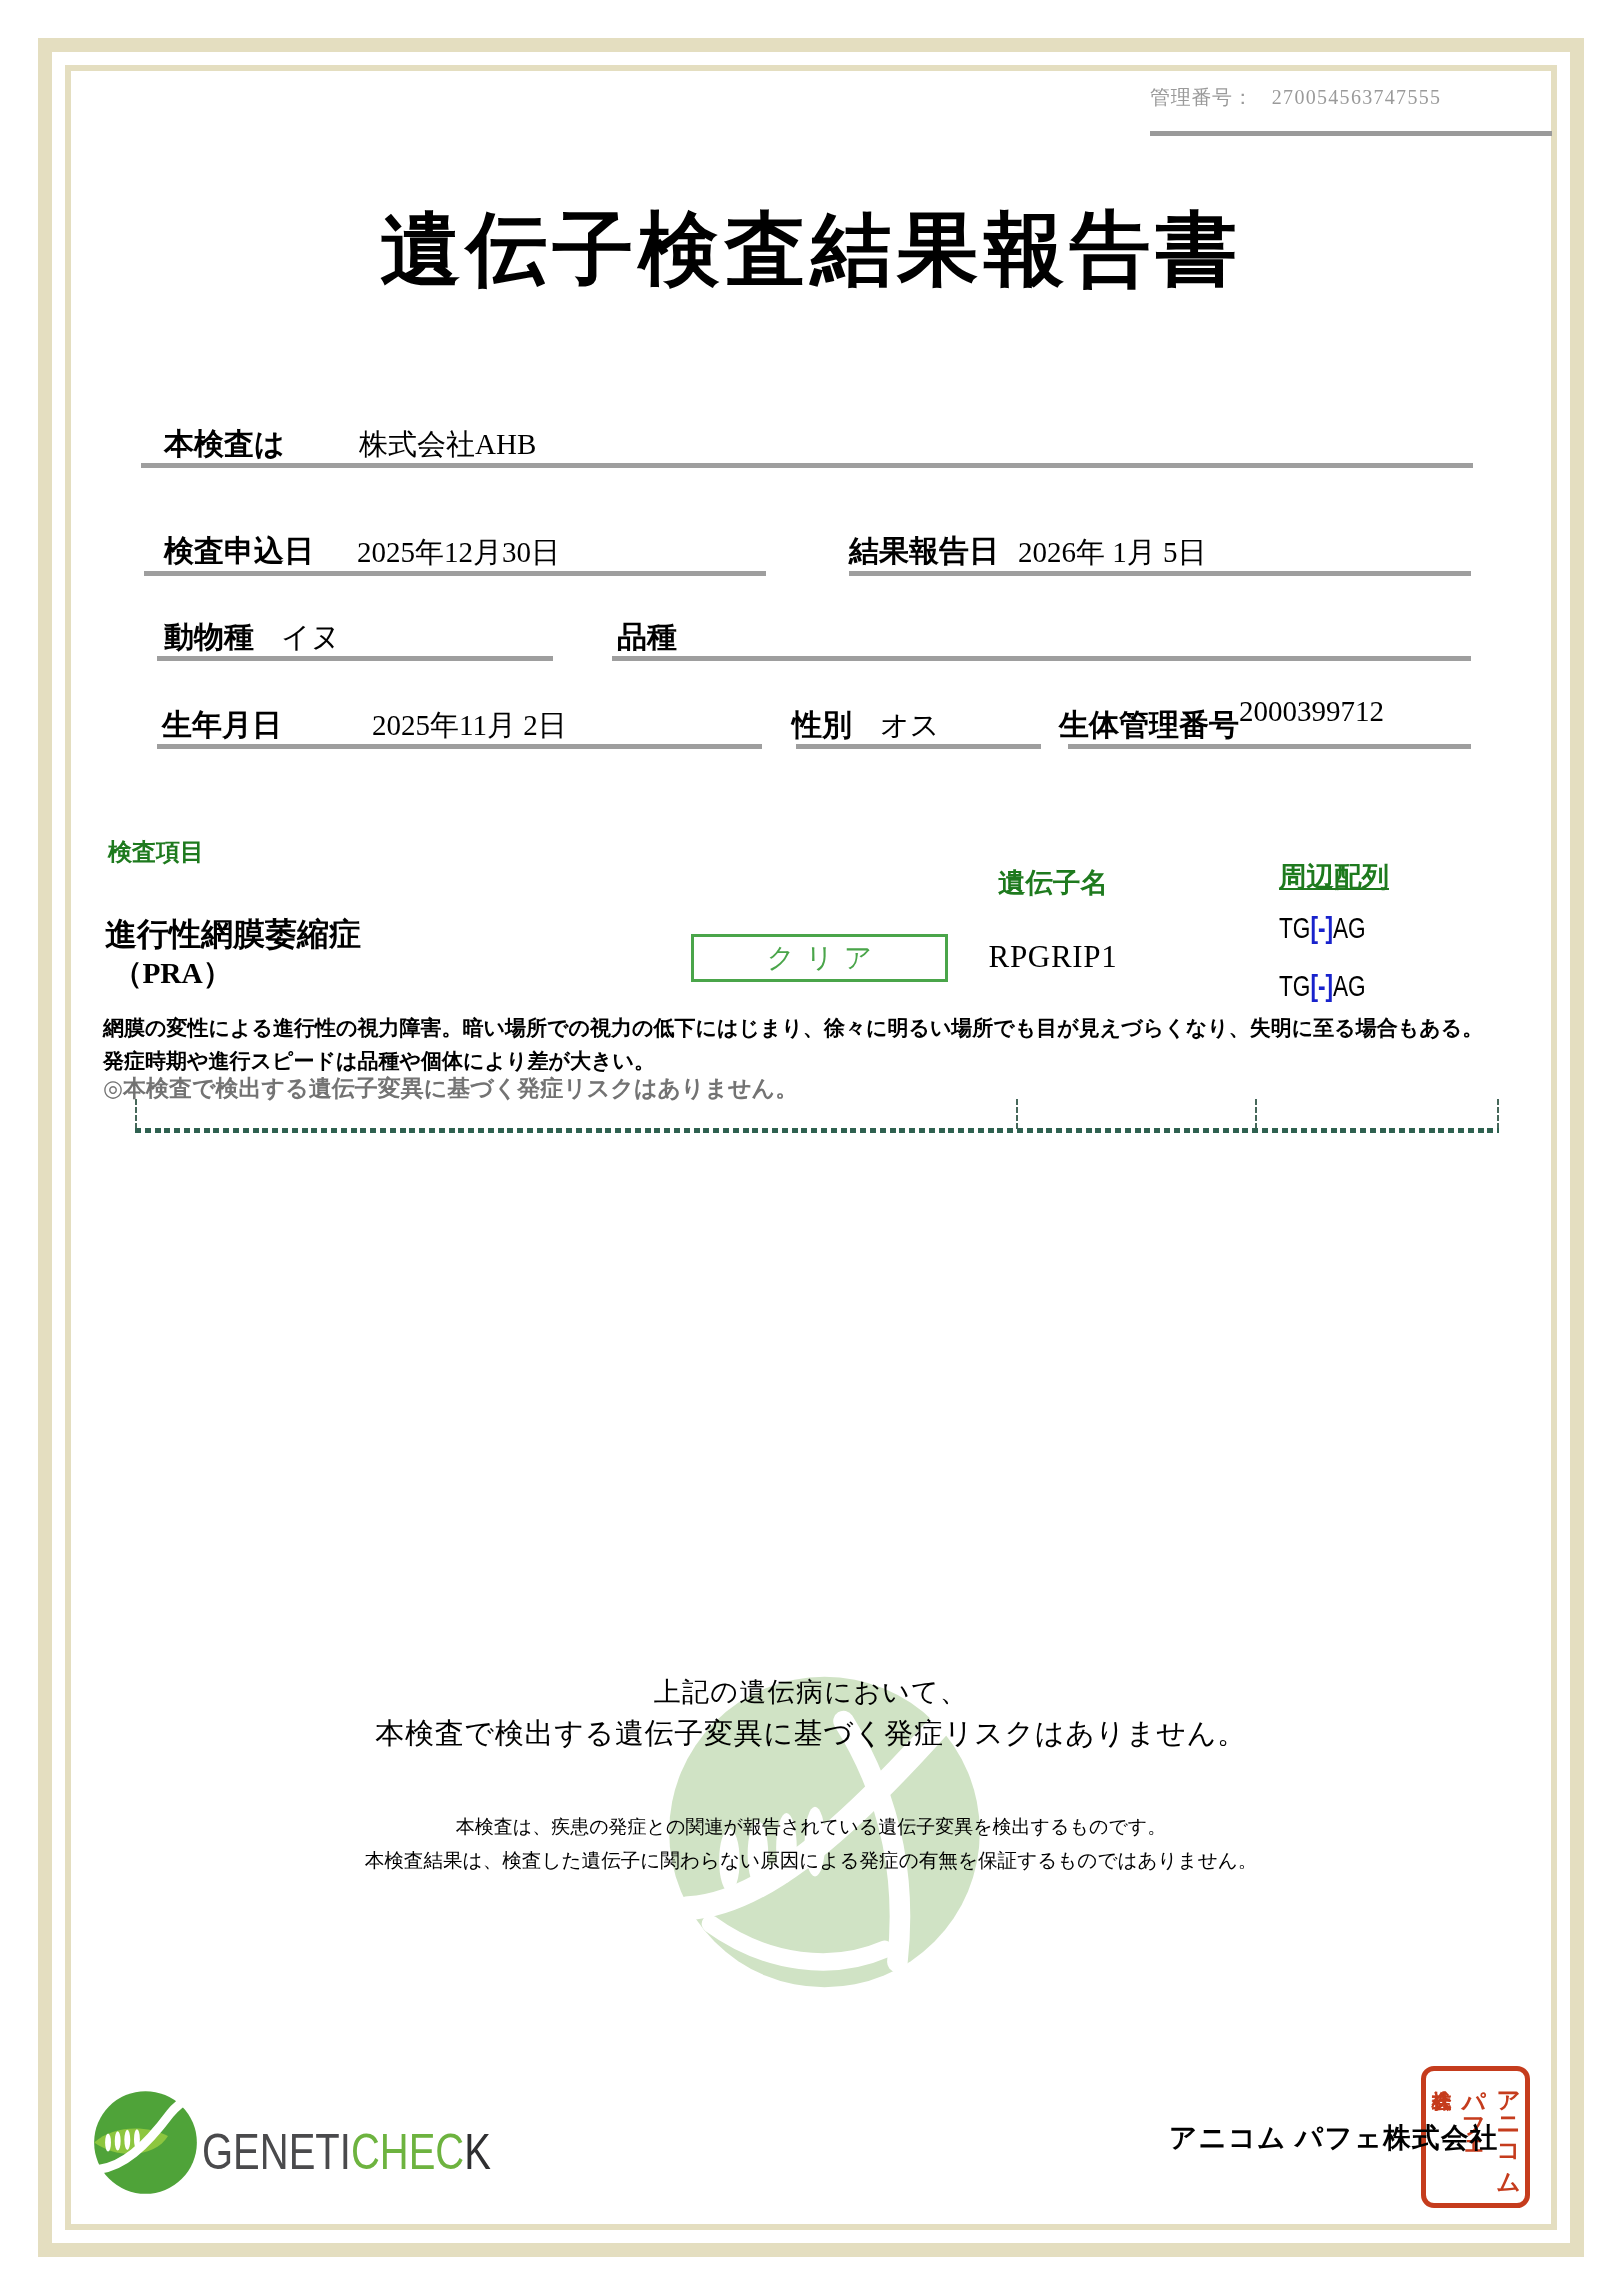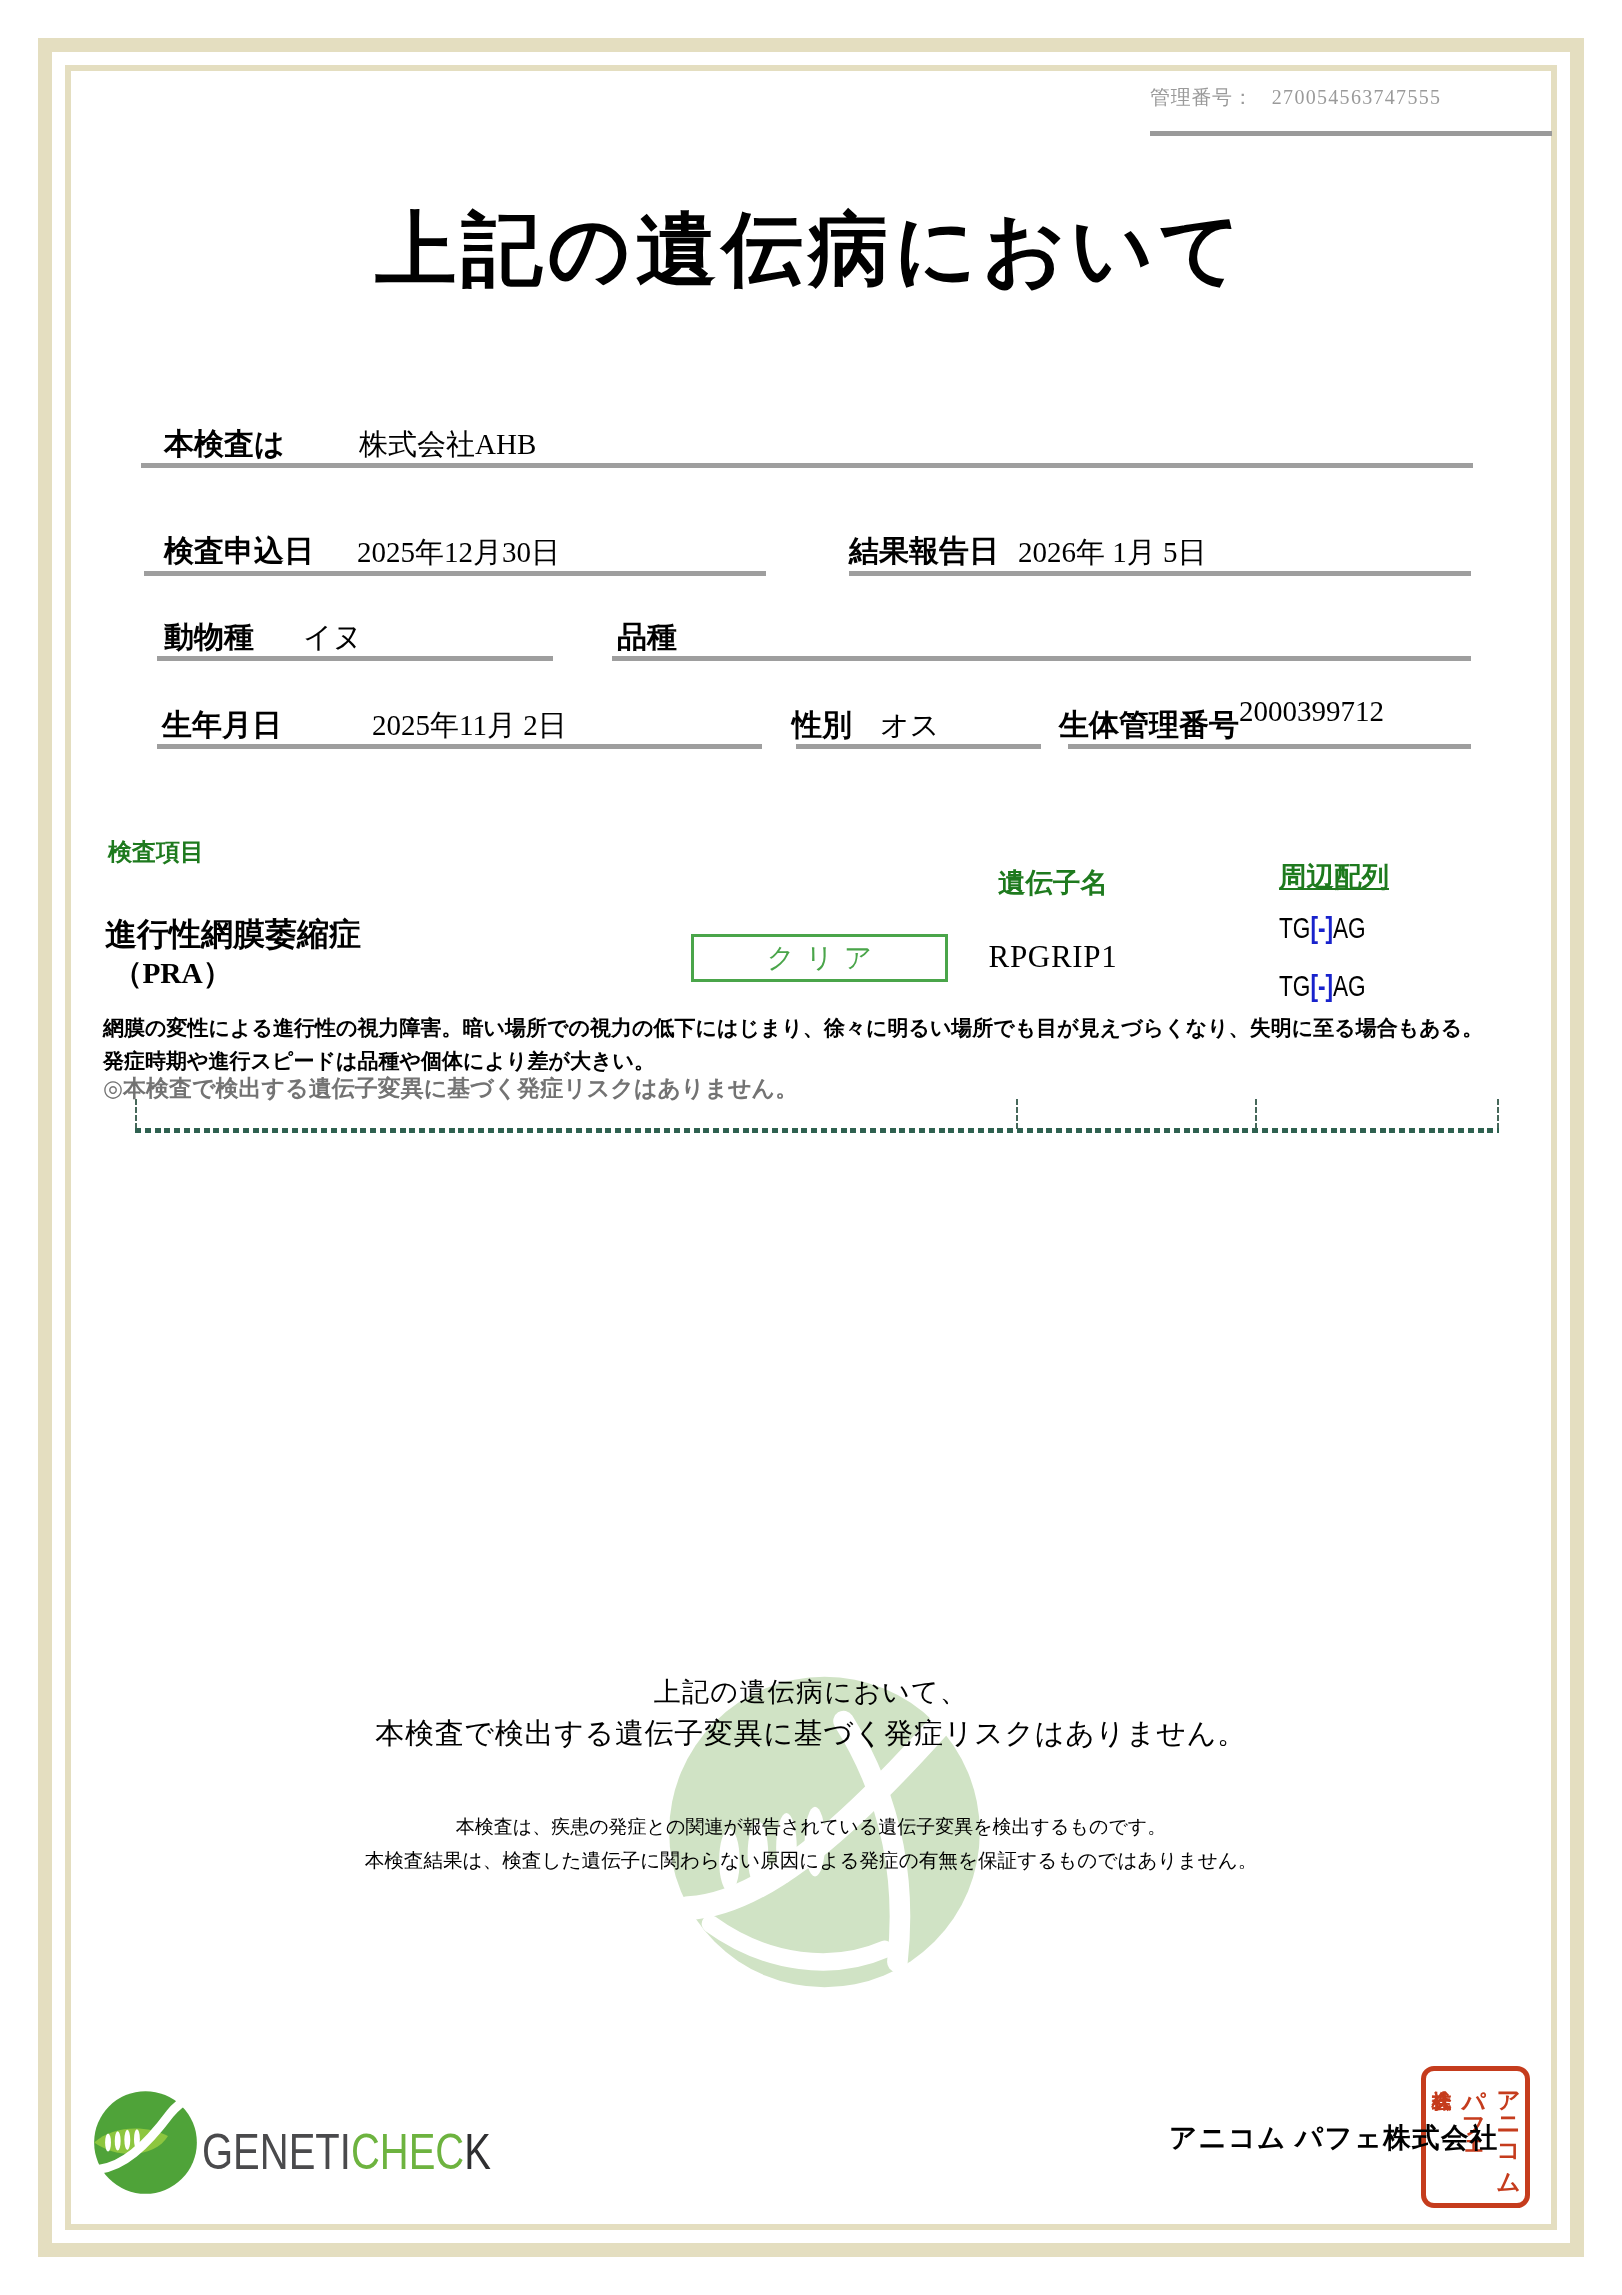--- a/index.html
+++ b/index.html
@@ -97,35 +97,35 @@
       <ellipse cx="76" cy="114" rx="6.5" ry="22" fill="#ffffff"></ellipse>
       <ellipse cx="94" cy="110" rx="6.5" ry="22" fill="#ffffff"></ellipse>
     </svg>
   </div>
 
   <div class="mgmt">
     <span>管理番号：</span><span class="num">270054563747555</span>
   </div>
   <div class="mgmt-line"></div>
 
-  <div class="title">上記の遺伝病において</div>
+  <div class="title">遺伝子検査結果報告書</div>
 
   <div class="flabel" style="left:164px;top:424px;">本検査は</div>
   <div class="fvalue" style="left:359px;top:425px;">株式会社AHB</div>
   <div class="fline" style="left:141px;top:463px;width:1332px;"></div>
 
   <div class="flabel" style="left:164px;top:531px;">検査申込日</div>
   <div class="fvalue" style="left:357px;top:533px;">2025年12月30日</div>
   <div class="fline" style="left:144px;top:571px;width:622px;"></div>
   <div class="flabel" style="left:849px;top:531px;">結果報告日</div>
   <div class="fvalue" style="left:1018px;top:533px;">2026年 1月 5日</div>
   <div class="fline" style="left:849px;top:571px;width:622px;"></div>
 
   <div class="flabel" style="left:164px;top:617px;">動物種</div>
-  <div class="fvalue" style="left:303px;top:618px;">イヌ</div>
+  <div class="fvalue" style="left:281px;top:618px;">イヌ</div>
   <div class="fline" style="left:157px;top:656px;width:396px;"></div>
   <div class="flabel" style="left:617px;top:617px;">品種</div>
   <div class="fline" style="left:612px;top:656px;width:859px;"></div>
 
   <div class="flabel" style="left:162px;top:705px;">生年月日</div>
   <div class="fvalue" style="left:372px;top:706px;">2025年11月 2日</div>
   <div class="fline" style="left:157px;top:744px;width:605px;"></div>
   <div class="flabel" style="left:792px;top:705px;">性別</div>
   <div class="fvalue" style="left:880px;top:706px;">オス</div>
   <div class="fline" style="left:796px;top:744px;width:245px;"></div>

